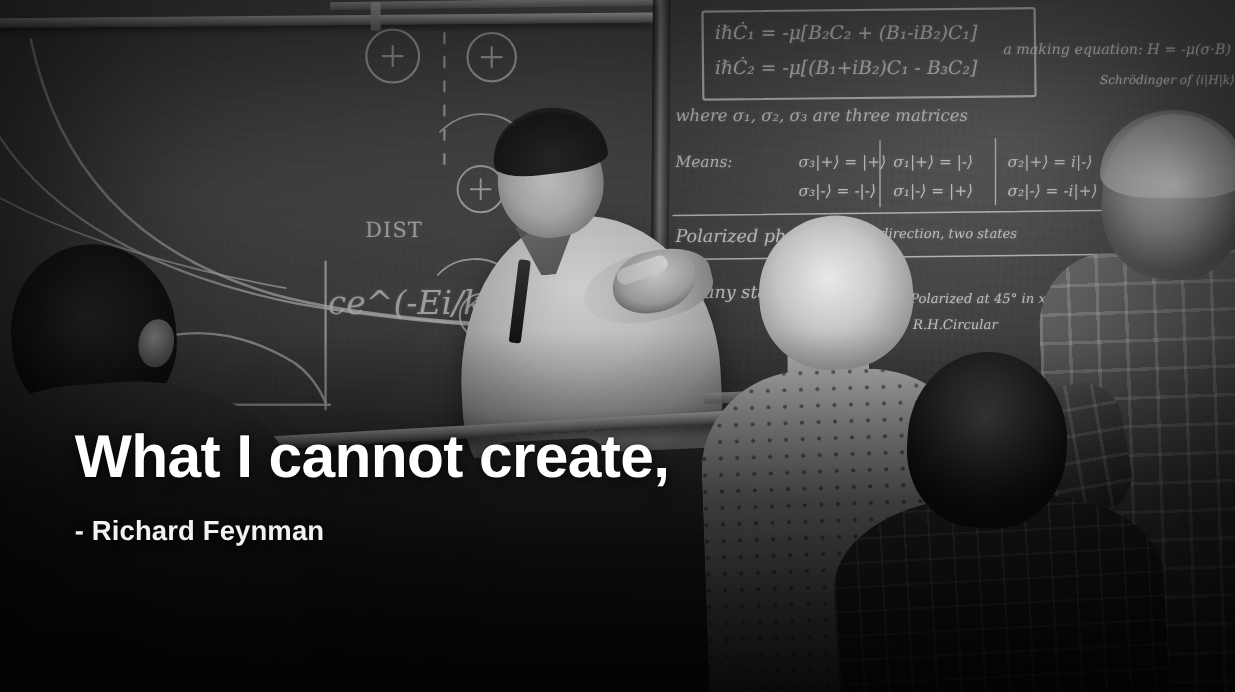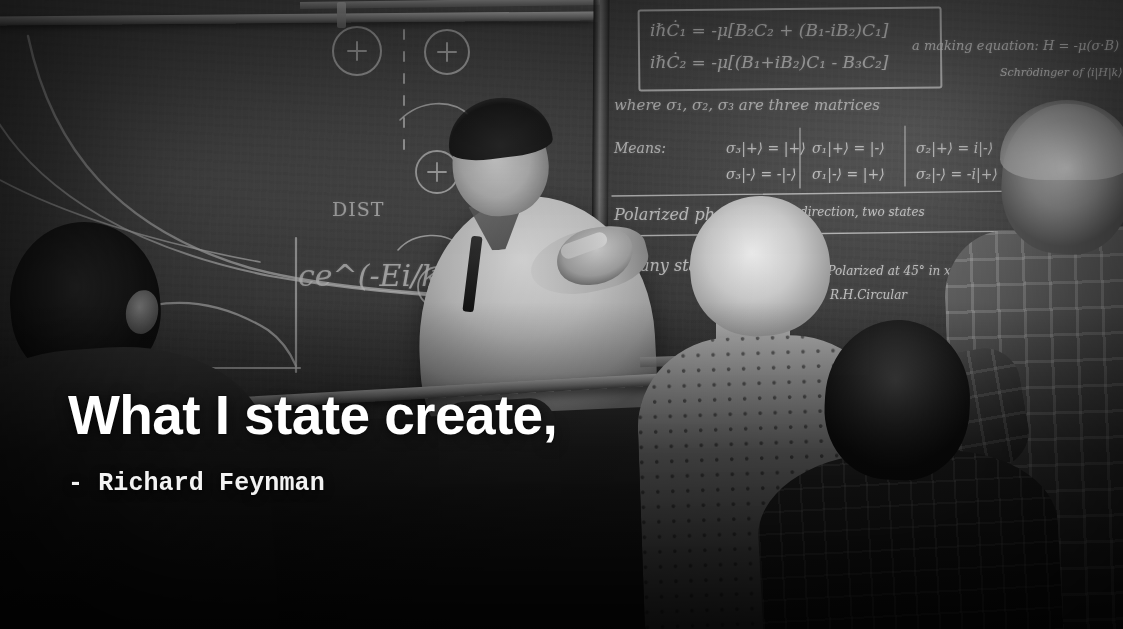--- a/index.html
+++ b/index.html
@@ -321,21 +321,21 @@
     font-weight: bold;
     font-size: 55px;
     line-height: 64px;
     letter-spacing: -0.6px;
     color: #ffffff;
     text-shadow: 0 2px 14px rgba(0,0,0,.75), 0 0 2px rgba(0,0,0,.5);
   }
   .quote-line { display: block; }
   .attribution {
     margin: 22px 0 0 0;
-    font-family: Liberation Mono, monospace;
+    font-family: Liberation Sans, sans-serif;
     font-weight: bold;
     font-size: 25px;
     letter-spacing: 0.1px;
     color: #f2f2f2;
     text-shadow: 0 2px 10px rgba(0,0,0,.8);
   }
 </style>
 </head>
 <body>
 
@@ -442,18 +442,18 @@
   <div class="person">
     <div class="dh-body"></div>
     <div class="dh-hair"></div>
   </div>
 
   <div class="scrim"></div>
   <div class="vignette"></div>
 
   <div class="quote-block">
     <p class="quote-text">
-      <span class="quote-line">What I state create,</span>
+      <span class="quote-line">What I cannot create,</span>
     </p>
     <p class="attribution">- Richard Feynman</p>
   </div>
 
 </div>
 
 </body></html>

